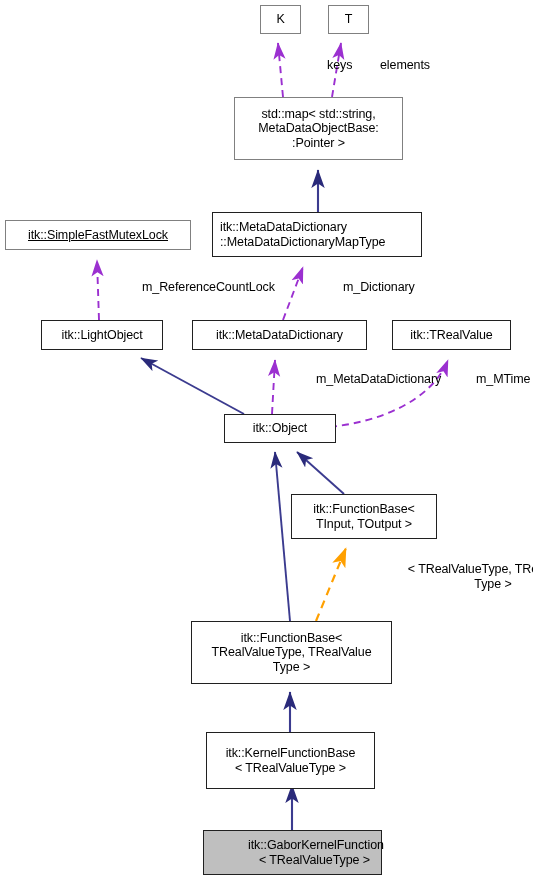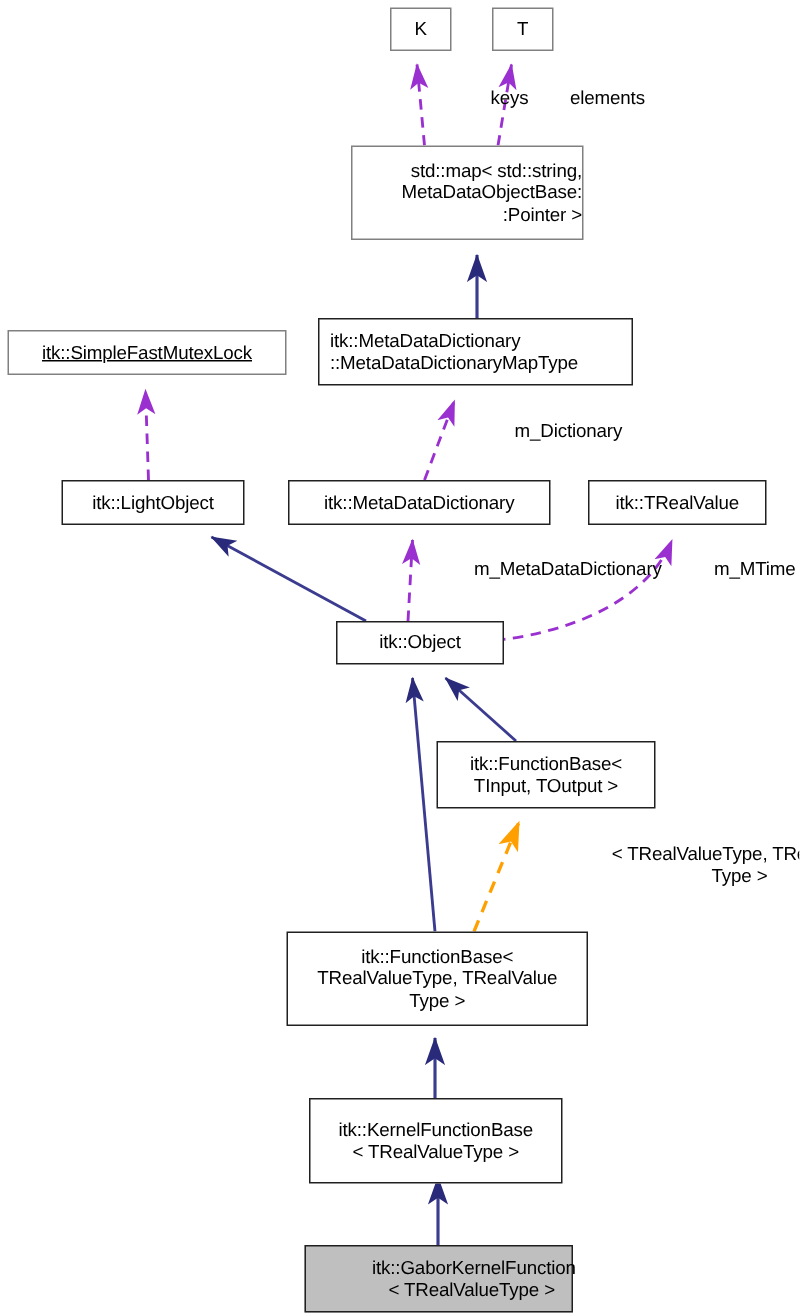--- a/index.html
+++ b/index.html
@@ -115,21 +115,21 @@
   </svg>
 
   <div class="node-box light" style="left:260px; top:5px; width:41px; height:29px;">
     <span class="node-label">K</span>
   </div>
 
   <div class="node-box light" style="left:328px; top:5px; width:41px; height:29px;">
     <span class="node-label">T</span>
   </div>
 
-  <div class="node-box light" style="left:234px; top:97px; width:155px; height:63px;text-align:right;">
+  <div class="node-box light" style="left:234px; top:97px; width:169px; height:63px;">
     <span class="node-label">std::map&lt; std::string,
 MetaDataObjectBase:
 :Pointer &gt;</span>
   </div>
 
   <div class="node-box light" style="left:5px; top:220px; width:186px; height:30px;text-decoration:underline;">
     <span class="node-label">itk::SimpleFastMutexLock</span>
   </div>
 
   <div class="node-box solid leftalign" style="left:212px; top:212px; width:210px; height:45px;">
@@ -171,20 +171,21 @@
 
   <div class="node-box highlight" style="left:203px; top:830px; width:179px; height:45px;padding-left:44px;">
     <span class="node-label">itk::GaborKernelFunction
 &lt; TRealValueType &gt;</span>
   </div>
 
   <div class="edge-label" style="left:288px; top:58px;">keys</div>
 
   <div class="edge-label" style="left:341px; top:58px;">elements</div>
 
+  <div class="edge-label" style="left:103px; top:280px;">m_ReferenceCountLock</div>
 
   <div class="edge-label" style="left:304px; top:280px;">m_Dictionary</div>
 
   <div class="edge-label" style="left:277px; top:372px;">m_MetaDataDictionary</div>
 
   <div class="edge-label" style="left:437px; top:372px;">m_MTime</div>
 
   <div class="edge-label center" style="left:359px; top:562px; width:190px;">&lt; TRealValueType, TRealValue
 Type &gt;</div>
 

